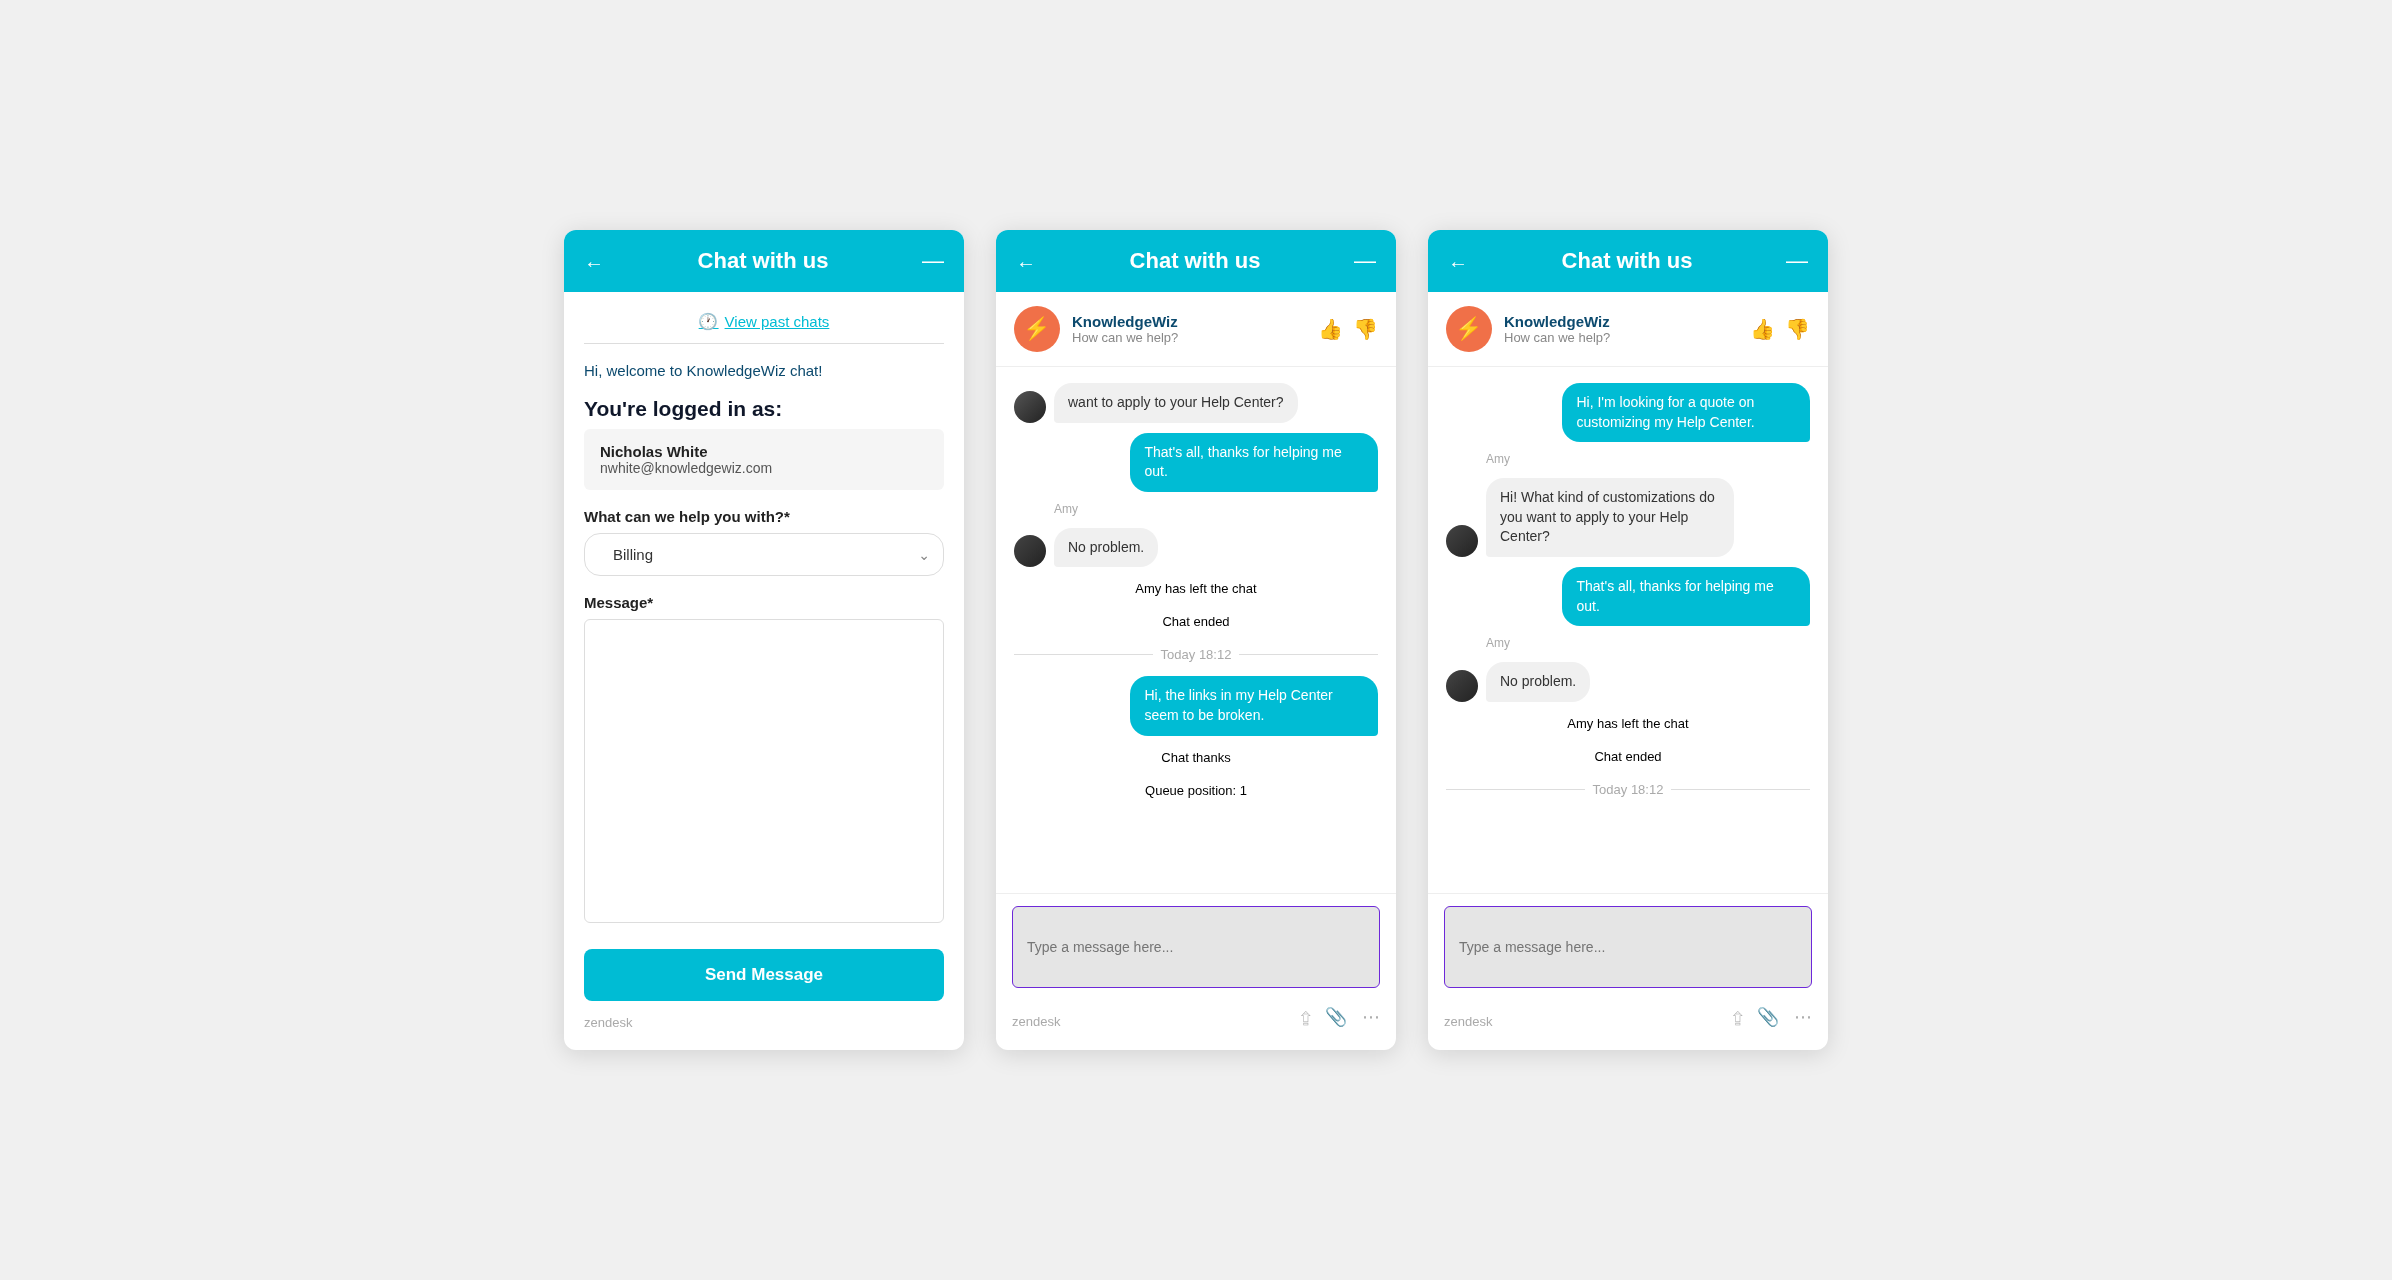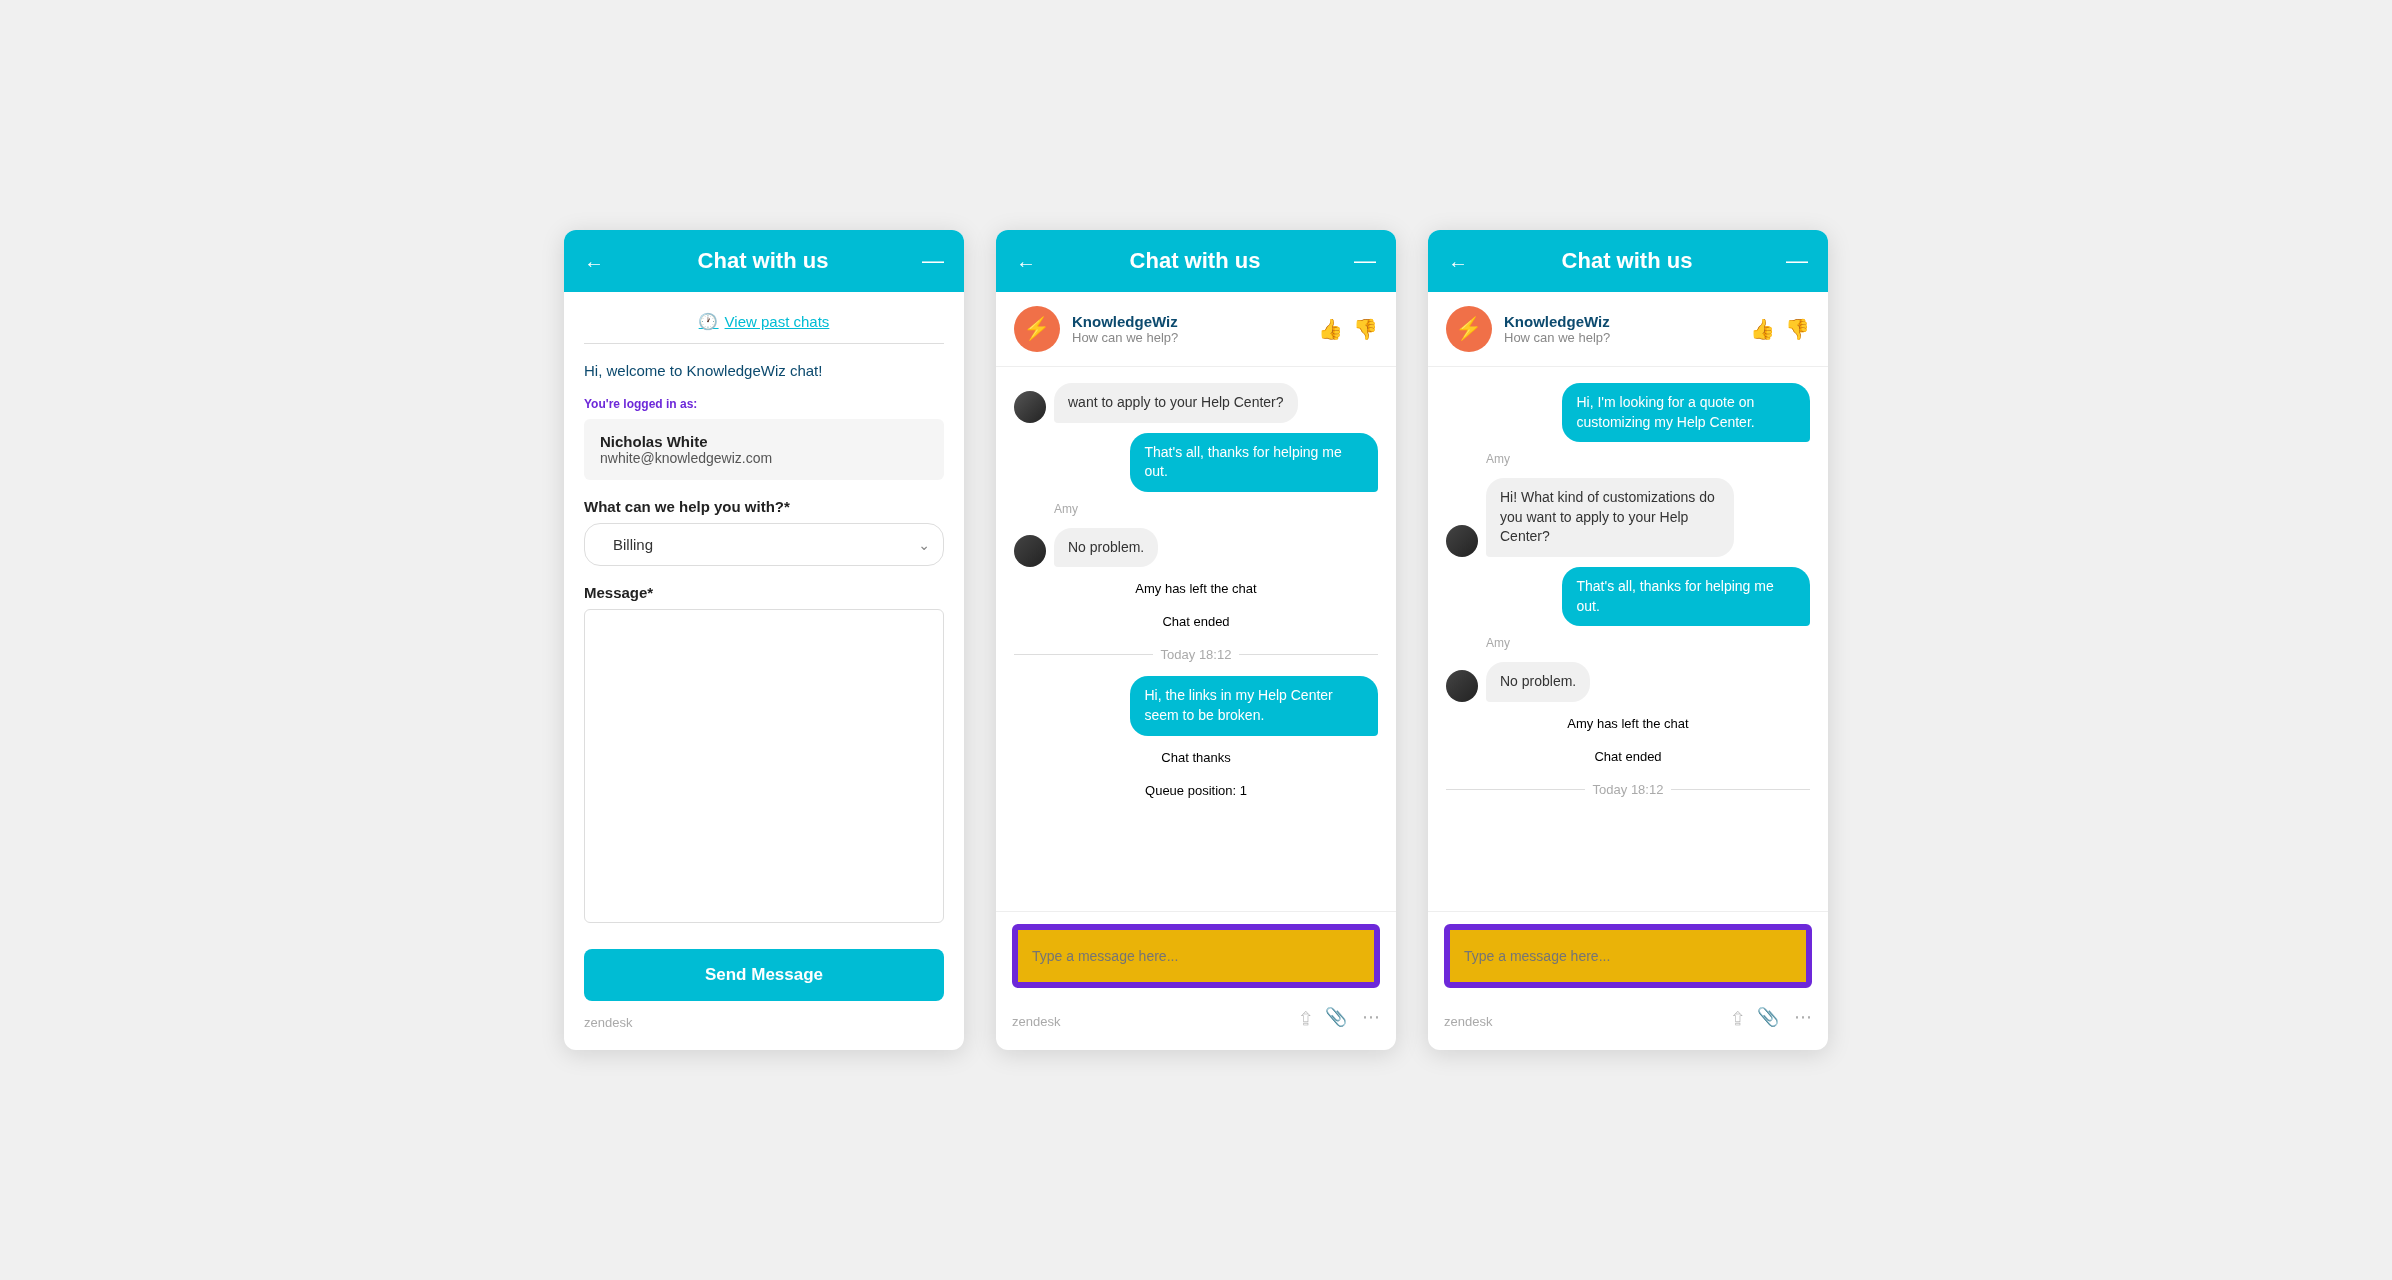--- a/index.html
+++ b/index.html
@@ -85,23 +85,23 @@
       margin-bottom: 18px;
     }
 
     .welcome-text {
       font-size: 15px;
       color: #0c4a6e;
       margin-bottom: 18px;
     }
 
     .logged-in-label {
-      font-size: 12px;
+      font-size: 21px;
       font-weight: 700;
-      color: #6d28d9;
+      color: #0f172a;
       margin-bottom: 8px;
     }
 
     .user-info-box {
       background: #f5f5f5;
       border-radius: 6px;
       padding: 14px 16px;
       margin-bottom: 18px;
     }
 
@@ -322,27 +322,27 @@
     }
 
     .chat-input-area {
       border-top: 1px solid #eee;
       padding: 12px 16px;
       flex-shrink: 0;
     }
 
     .chat-input {
       width: 100%;
-      border: 6px solid #6d28d9;
+      border: 1px solid #6d28d9;
       border-radius: 6px;
-      padding: 18px 14px;
+      padding: 32px 14px;
       font-size: 14px;
       color: #333;
       outline: none;
-      background: #eab308;
+      background: #e5e5e5;
     }
 
     .chat-footer {
       display: flex;
       align-items: center;
       justify-content: space-between;
       padding: 6px 16px 14px;
       flex-shrink: 0;
     }
 

